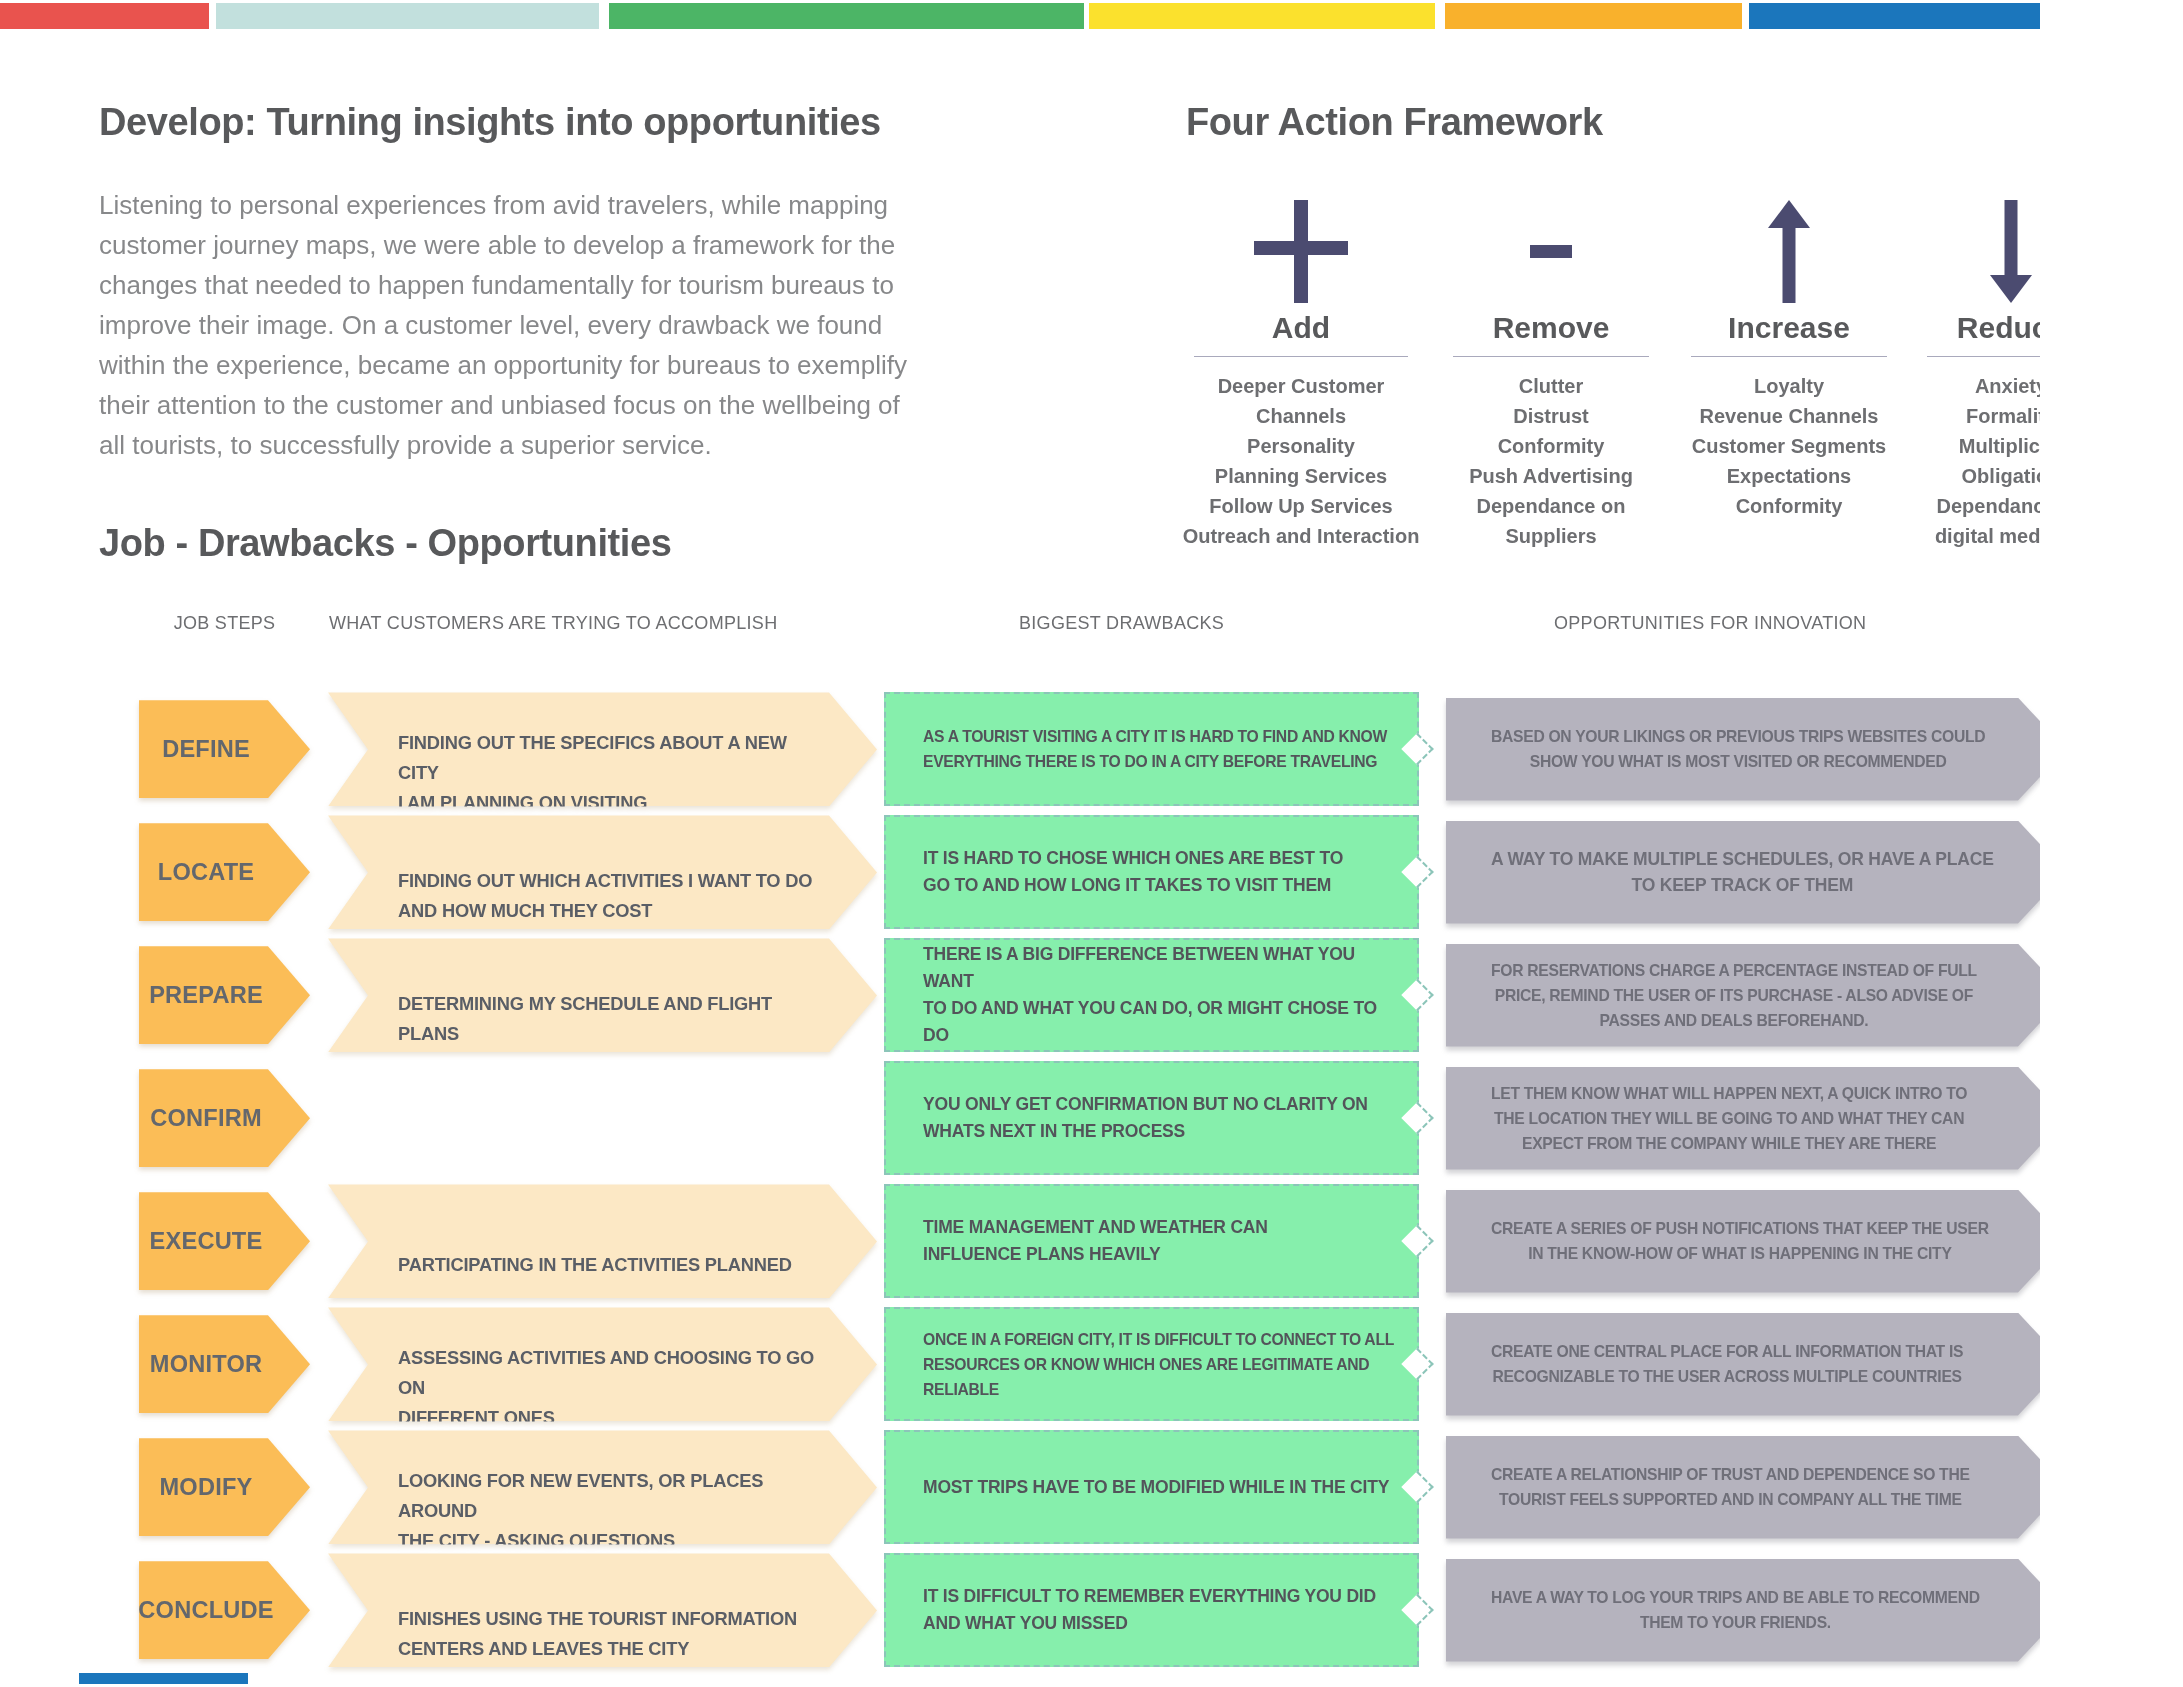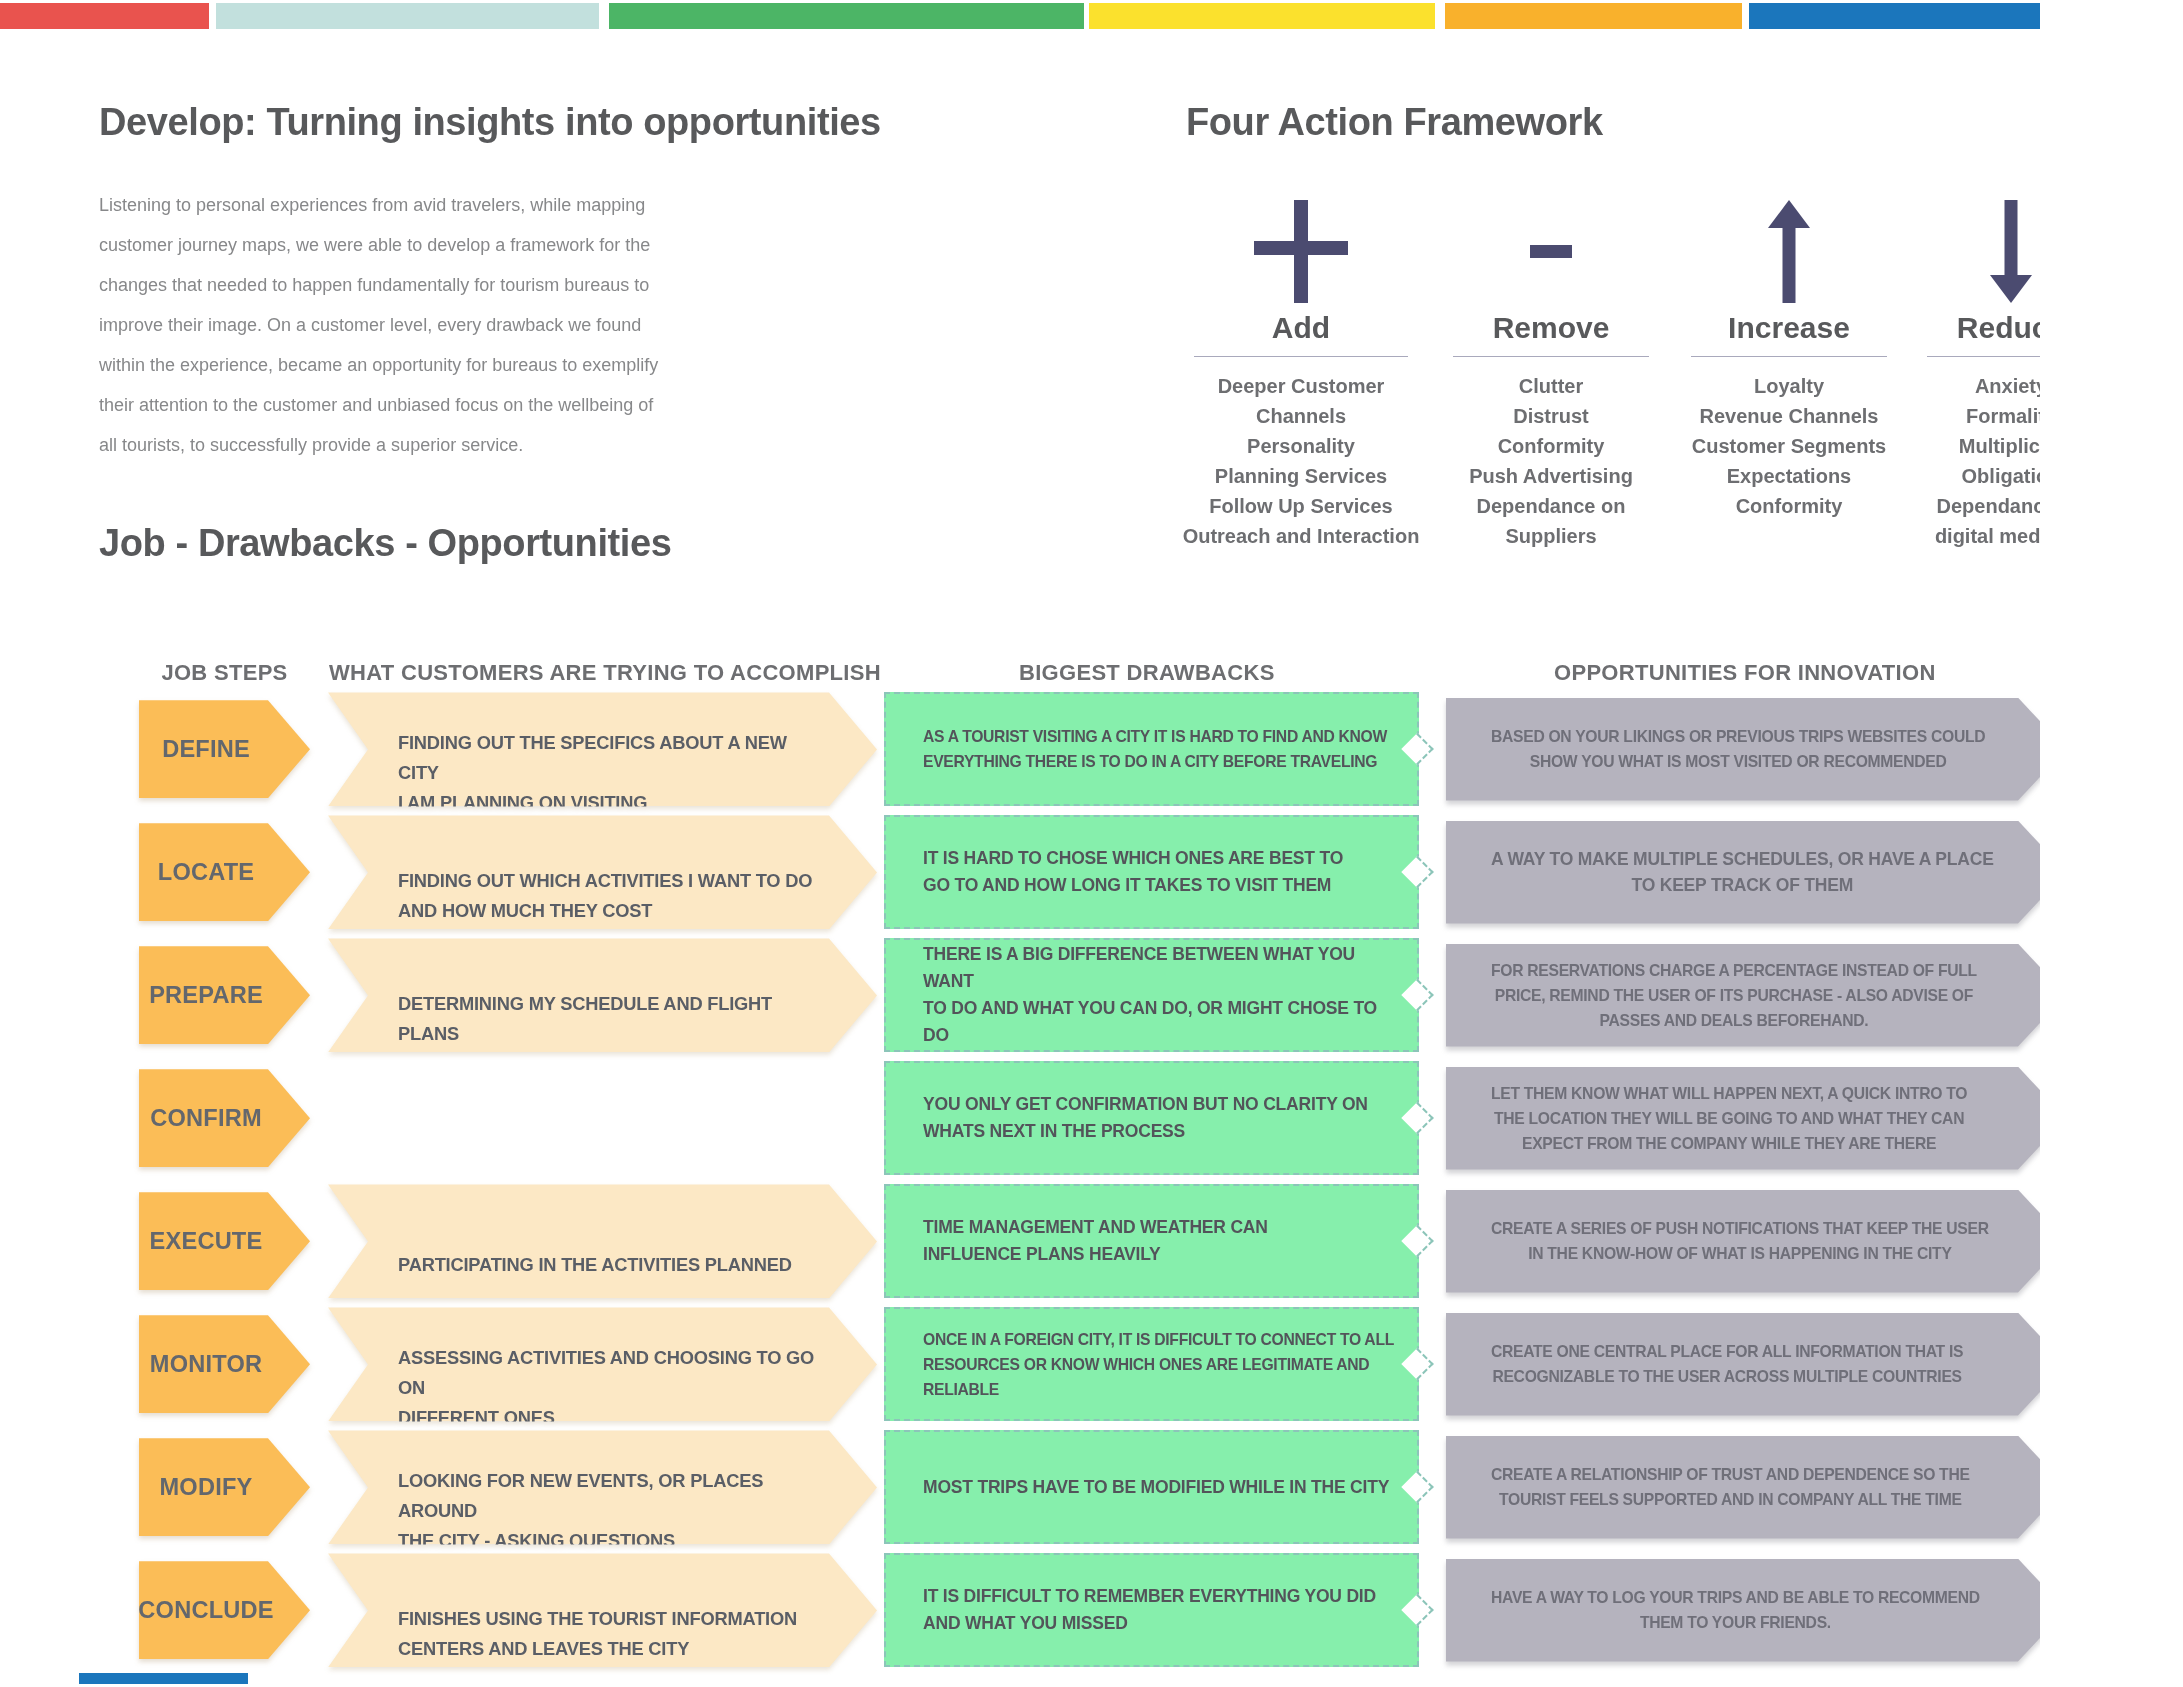--- a/index.html
+++ b/index.html
@@ -21,21 +21,21 @@
   .stripe-seg{position:absolute;top:2.6px;height:26px;}
   .stripe-seg:nth-child(1){left:0;width:209px;}
   .stripe-seg:nth-child(2){left:216px;width:383px;}
   .stripe-seg:nth-child(3){left:609px;width:475px;}
   .stripe-seg:nth-child(4){left:1089px;width:346px;}
   .stripe-seg:nth-child(5){left:1445px;width:297px;}
   .stripe-seg:nth-child(6){left:1749px;width:435px;}
 
   h1{font-size:38px;font-weight:bold;color:var(--head-gray);letter-spacing:-0.4px;}
   .develop-title{position:absolute;left:99px;top:101px;}
-  .develop-body{position:absolute;left:99px;top:185px;width:978px;font-size:18px;
+  .develop-body{position:absolute;left:99px;top:185px;width:978px;font-size:26px;
     line-height:40px;color:var(--body-gray);white-space:pre-line;}
   .fw-title{position:absolute;left:1186px;top:101px;}
   .jobs-title{position:absolute;left:99px;top:522px;}
 
   
   .fw-grid{position:absolute;left:1170px;top:197px;width:943px;display:grid;
     grid-template-columns:262px 238px 238px 206px;}
   .fw-col{text-align:center;}
   .fw-icon-area{height:109px;display:flex;align-items:center;justify-content:center;}
   .plus-icon{position:relative;width:94px;height:103px;}
@@ -53,21 +53,21 @@
     top:0;width:13px;height:79px;background:var(--ink);}
   .arrow-down-icon::after{content:'';position:absolute;left:50%;transform:translateX(-50%);bottom:0;
     width:0;height:0;border-left:21px solid transparent;border-right:21px solid transparent;
     border-top:28px solid var(--ink);}
   .fw-label{margin-top:5.2px;font-size:30px;font-weight:bold;color:var(--head-gray);}
   .fw-rule{height:1.7px;background:#A9A9BC;width:82%;margin:10.5px auto 0;}
   .fw-list{margin-top:14px;}
   .fw-item{font-size:20px;font-weight:600;color:var(--list-gray);line-height:30px;}
 
   
-  .th{position:absolute;top:660px;font-size:22px;font-weight:bold;color:var(--list-gray);letter-spacing:0.3px;}
+  .th{position:absolute;top:613px;font-size:18px;font-weight:normal;color:var(--list-gray);letter-spacing:0.3px;}
   .th-steps{left:139px;width:171px;text-align:center;}
   .th-acc{left:329px;}
   .th-draw{left:1019px;}
   .th-opp{left:1554px;}
 
   
   .rows{position:absolute;left:0;top:688px;width:2184px;}
   .job-row{position:relative;height:123px;}
   .shape-wrap{position:absolute;}
   .step-wrap{left:139px;top:12.2px;width:171px;height:98px;

